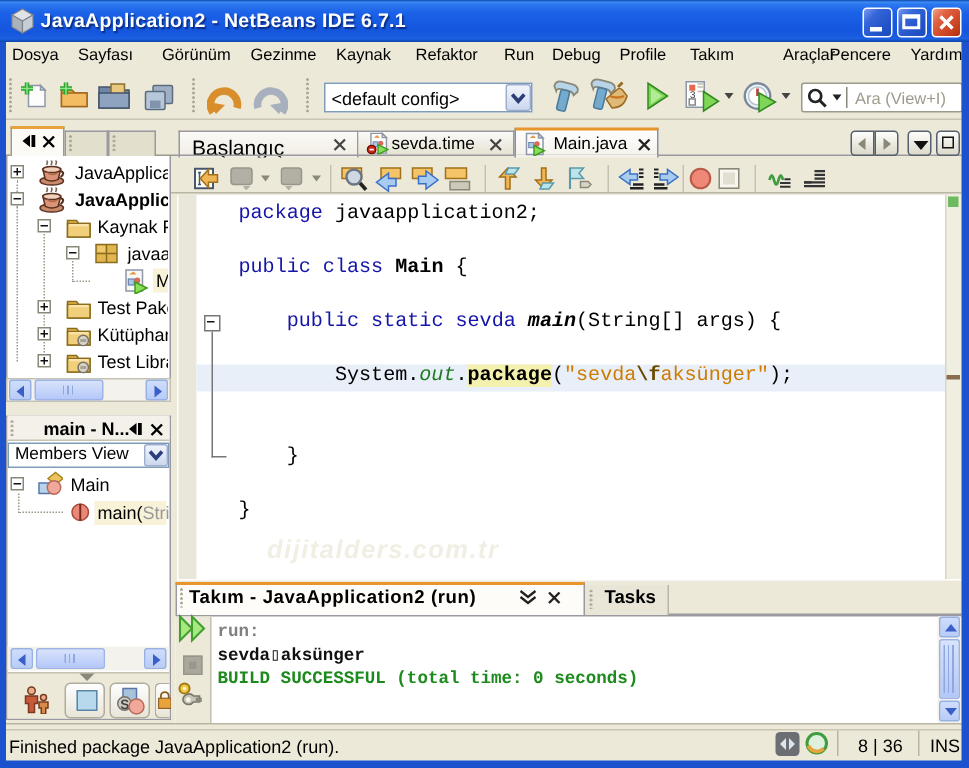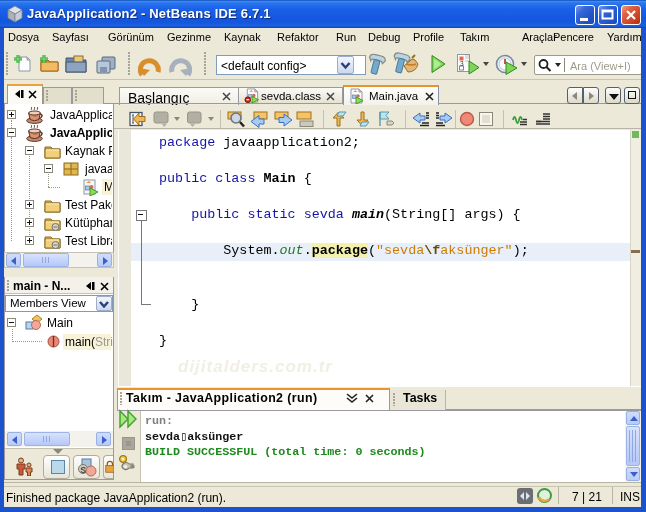--- a/index.html
+++ b/index.html
@@ -106,21 +106,21 @@
 <svg class="abs" style="left:138px;top:53px" width="26" height="24" viewBox="0 0 26 24">
   <path d="M20 19 a9 9 0 1 0 -16 3" fill="none" stroke="#d98e2b" stroke-width="5"></path>
   <path d="M1 15 l5 8 l6 -6 z" fill="#d98e2b"></path>
 </svg>
 <svg class="abs" style="left:166px;top:53px" width="26" height="24" viewBox="0 0 26 24">
   <path d="M6 19 a9 9 0 1 1 16 3" fill="none" stroke="#a7b0bc" stroke-width="5"></path>
   <path d="M25 15 l-5 8 l-6 -6 z" fill="#a7b0bc"></path>
 </svg>
 <div class="abs grip" style="left:204px;top:52px;height:24px"></div>
 
-<div class="abs" style="left:216px;top:55px;width:150px;height:20px;background:#fff;border:1px solid #7f9db9;font-size:12px;padding:3px 0 0 4px">&lt;default config&gt;</div>
+<div class="abs" style="left:216px;top:55px;width:139px;height:20px;background:#fff;border:1px solid #7f9db9;font-size:12px;padding:3px 0 0 4px">&lt;default config&gt;</div>
 <div class="abs" style="left:337px;top:56px;width:17px;height:18px;background:linear-gradient(180deg,#f2f5fc,#ccd8f0);border:1px solid #9daecd;border-radius:2px">
   <svg width="15" height="16">
       <path d="M3.5 6 L7.5 10.5 L11.5 6" fill="none" stroke="#2a3f7a" stroke-width="2.4"></path>
     </svg>
 </div>
 
 <svg class="abs" style="left:366px;top:53px;transform:rotate(14deg)" width="20" height="23" viewBox="0 0 20 23">
   <path d="M2 6 q0 -4 5 -4 h6 q5 0 5 4 l-2 3 q-1 -2 -3 -2 h-6 q-3 0 -3 2 z" fill="#b8d4e8" stroke="#8a8878" stroke-width="1.2"></path>
   <rect x="7" y="7" width="6" height="14" rx="1.5" fill="#74aacc" stroke="#4a7a9c"></rect>
 </svg>
@@ -285,21 +285,21 @@
     <div class="arr" style="left:4px;top:3px;border-top:4px solid transparent;border-bottom:4px solid transparent;border-right:5px solid #3a5fc8"></div>
   </div>
 <div class="abs sb-thumb" style="left:23px;top:253px;width:46px;height:14px"></div>
 <div class="abs sb-btn" style="left:97px;top:253px;width:15px;height:14px">
     <div class="arr" style="left:5px;top:3px;border-top:4px solid transparent;border-bottom:4px solid transparent;border-left:5px solid #3a5fc8"></div>
   </div>
 
 <div class="abs" style="left:4px;top:277px;width:110px;height:203px;background:#fff;border:1px solid #9b99a0"></div>
 <div class="abs" style="left:5px;top:277px;width:108px;height:17px;background:#f3f1e9;border-bottom:1px solid #c5c2b4"></div>
 <div class="abs grip" style="left:7px;top:280px;height:11px"></div>
-<div class="abs" style="left:13px;top:279px;font-size:12px;font-weight:bold">main - N...</div>
+<div class="abs" style="left:29px;top:279px;font-size:12px;font-weight:bold">main - N...</div>
 <svg class="abs" style="left:85px;top:281px" width="11" height="10" viewBox="0 0 11 10">
     <path d="M6 1 L1 5 L6 9 z" fill="#000"></path>
     <rect x="7" y="1" width="2.5" height="8" fill="#000"></rect>
   </svg>
 <svg class="abs" style="left:100px;top:282px" width="9" height="9" viewBox="0 0 9 9">
     <path d="M1 1 L8 8 M8 1 L1 8" stroke="#000" stroke-width="1.6"></path>
   </svg>
 
 <div class="abs" style="left:5px;top:295px;width:108px;height:17px;background:#fff;border:1px solid #7f9db9;font-size:11.5px;padding:1px 0 0 4px">Members View</div>
 <div class="abs" style="left:96px;top:296px;width:16px;height:15px;background:linear-gradient(180deg,#f2f5fc,#ccd8f0);border:1px solid #9daecd;border-radius:2px">
@@ -362,21 +362,21 @@
   </div>
 
 <div class="abs" style="left:114px;top:82px;width:527px;height:24px;background:#ece9d8"></div>
 <div class="abs" style="left:119px;top:87px;width:120px;height:34px;background:linear-gradient(180deg,#fbfaf6,#e4e1d1);border:1px solid #9b99a0;border-bottom:none;font-size:14px">
     <span style="position:absolute;left:8px;top:2px">Başlangıç Sayfası</span>
   <svg style="position:absolute;left:102px;top:4px" width="9" height="9" viewBox="0 0 9 9">
       <path d="M1 1 L8 8 M8 1 L1 8" stroke="#444" stroke-width="1.5"></path>
     </svg>
 </div>
 <div class="abs" style="left:239px;top:87px;width:104px;height:17px;background:linear-gradient(180deg,#fbfaf6,#e4e1d1);border:1px solid #9b99a0;border-bottom:none;border-left:none;font-size:11.5px">
-    <span style="position:absolute;left:22px;top:2px">sevda.class</span>
+    <span style="position:absolute;left:22px;top:2px">sevda.time</span>
   <svg style="position:absolute;left:87px;top:4px" width="9" height="9" viewBox="0 0 9 9">
       <path d="M1 1 L8 8 M8 1 L1 8" stroke="#444" stroke-width="1.5"></path>
     </svg>
 </div>
 <div class="abs" style="left:343px;top:85px;width:96px;height:21px;background:linear-gradient(180deg,#ffffff,#f2f0e8);border:1px solid #8591a5;border-bottom:none;border-top:2px solid #e8952e;font-size:11.5px">
     <span style="position:absolute;left:25px;top:3px">Main.java</span>
   <svg style="position:absolute;left:81px;top:5px" width="9" height="9" viewBox="0 0 9 9">
       <path d="M1 1 L8 8 M8 1 L1 8" stroke="#222" stroke-width="1.6"></path>
     </svg>
 </div>
@@ -571,15 +571,15 @@
   <svg width="16" height="16" viewBox="0 0 16 16">
       <path d="M7 4 L3 8 L7 12 z" fill="#dce6f0"></path>
       <path d="M9 4 L13 8 L9 12 z" fill="#dce6f0"></path>
     </svg>
 </div>
 <svg class="abs" style="left:536px;top:487px" width="17" height="17" viewBox="0 0 17 17">
   <circle cx="8.5" cy="8.5" r="6.5" fill="#dff0df" stroke="#3f9c3f" stroke-width="2"></circle>
   <path d="M3 10 a6 6 0 0 0 10 2" fill="none" stroke="#e8a33d" stroke-width="2.5"></path>
 </svg>
 <div class="abs" style="left:558px;top:487px;width:1px;height:17px;background:#b8b5a4"></div>
-<div class="abs" style="left:572px;top:490px;font-size:12px">7 | 21</div>
+<div class="abs" style="left:572px;top:490px;font-size:12px">8 | 36</div>
 <div class="abs" style="left:612px;top:487px;width:1px;height:17px;background:#b8b5a4"></div>
 <div class="abs" style="left:620px;top:490px;font-size:12px">INS</div>
 
 </body></html>

